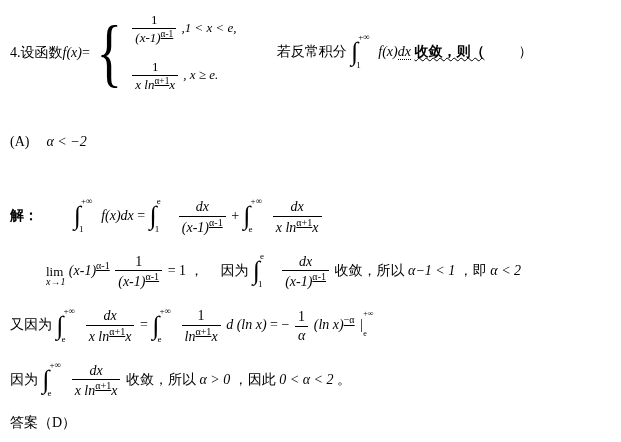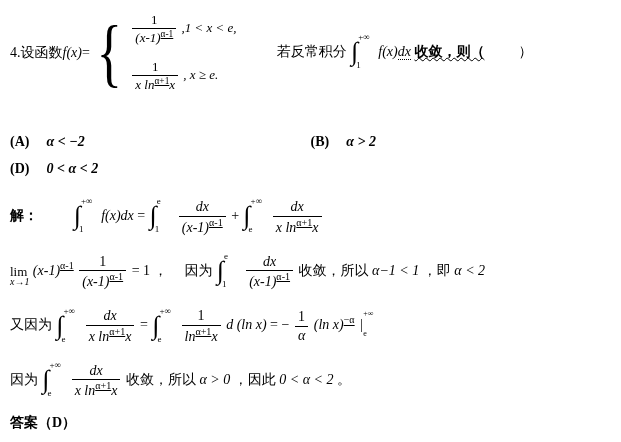--- a/index.html
+++ b/index.html
@@ -113,21 +113,20 @@
   .options {
     position: absolute;
     left: 10px;
     top: 134px;
     width: 601px;
     font-size: 14px;
   }
   .opt-row {
     display: flex;
     margin-bottom: 11px;
-    font-weight: bold;
   }
   .opt-col { width: 340px; white-space: nowrap; }
 
   
   .solution {
     position: absolute;
     left: 10px;
     top: 198px;
     width: 601px;
     font-size: 14px;
@@ -137,20 +136,21 @@
     white-space: nowrap;
     line-height: 1.1;
   }
   .sol-label { font-weight: bold; margin-right: 6px; }
   .lim {
     display: inline-block;
     position: relative;
     text-align: center;
     vertical-align: middle;
     margin-right: 2px;
+    margin-left: 36px;
   }
   .lim .lim-main { font-size: 13px; }
   .lim .lim-sub {
     position: absolute;
     left: 0;
     right: 0;
     bottom: -8px;
     font-size: 10px;
     white-space: nowrap;
   }
@@ -174,21 +174,21 @@
     font-size: 8px;
     white-space: nowrap;
   }
 
   
   .answer {
     position: absolute;
     left: 10px;
     top: 414px;
     font-size: 14px;
-    font-weight: bold;
+    font-weight: normal;
   }
   .gap-s { display: inline-block; width: 10px; }
   .gap-m { display: inline-block; width: 22px; }
   .gap-l { display: inline-block; width: 34px; }
 </style>
 </head>
 <body>
 
 <div class="page">
 
@@ -228,32 +228,22 @@
     </div>
   </div>
 
   <div class="options">
     <div class="opt-row">
       <div class="opt-col">
         <span>(A)</span>
         <span class="gap-s"></span>
         <span class="it">α &lt; −2</span>
       </div>
-      <div class="opt-col">
-        <span>(B)</span>
-        <span class="gap-s"></span>
-        <span class="it">α &gt; 2</span>
-      </div>
     </div>
     <div class="opt-row">
-      <div class="opt-col">
-        <span>(D)</span>
-        <span class="gap-s"></span>
-        <span class="it">0 &lt; α &lt; 2</span>
-      </div>
     </div>
   </div>
 
   <div class="solution">
 
     <div class="sol-line">
       <span class="sol-label">解：</span>
       <span class="gap-m"></span>
       <span class="intg">
         <span class="lim-up">+∞</span>

